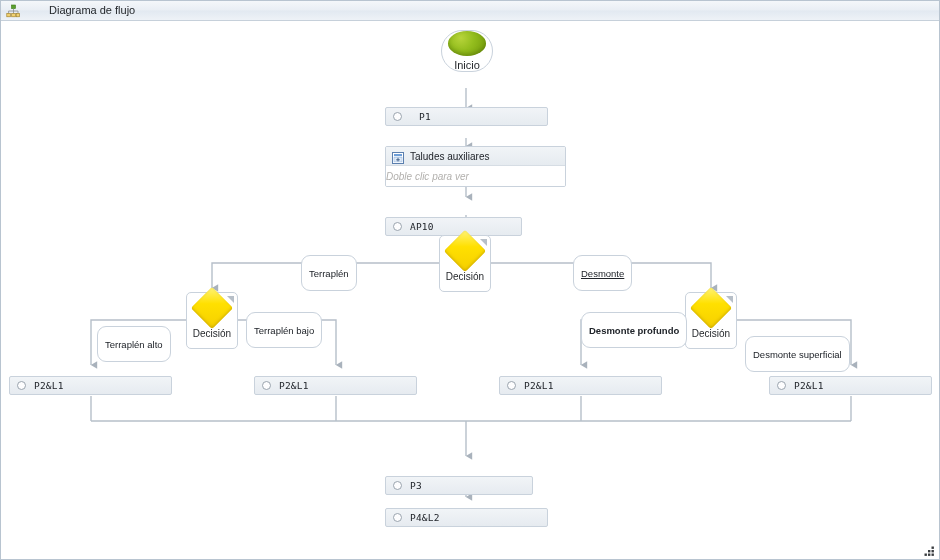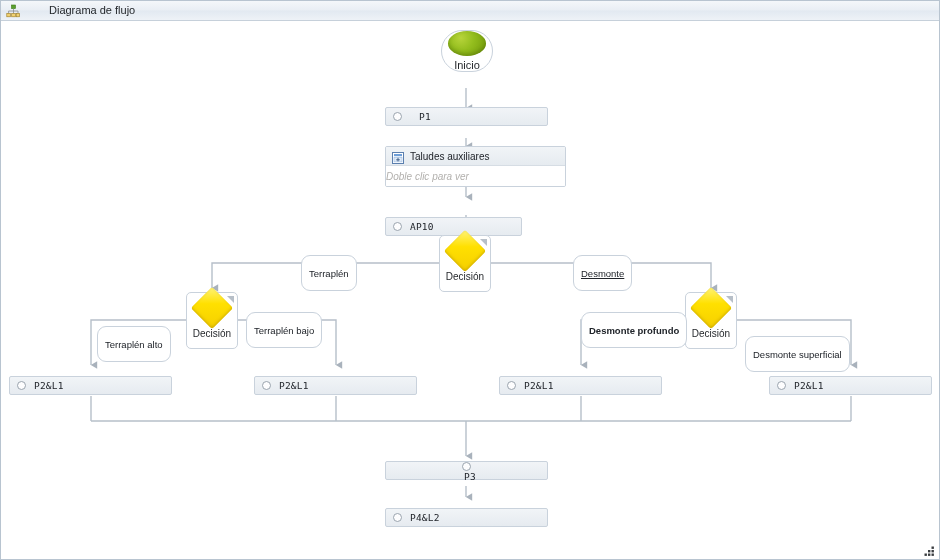--- a/index.html
+++ b/index.html
@@ -283,21 +283,21 @@
     </div>
     <div class="node-step" style="left:498px; top:354px; width:163px;">
       <span class="radio"></span>
       <span class="lbl">P2&amp;L1</span>
     </div>
     <div class="node-step" style="left:768px; top:354px; width:163px;">
       <span class="radio"></span>
       <span class="lbl">P2&amp;L1</span>
     </div>
 
-    <div class="node-step" style="left:384px; top:439px; width:163px;flex-direction:column;">
+    <div class="node-step" style="left:384px; top:454px; width:148px;">
       <span class="radio"></span>
       <span class="lbl">P3</span>
     </div>
 
     <div class="node-step" style="left:384px; top:486px; width:163px;">
       <span class="radio"></span>
       <span class="lbl">P4&amp;L2</span>
     </div>
 
   </div>

